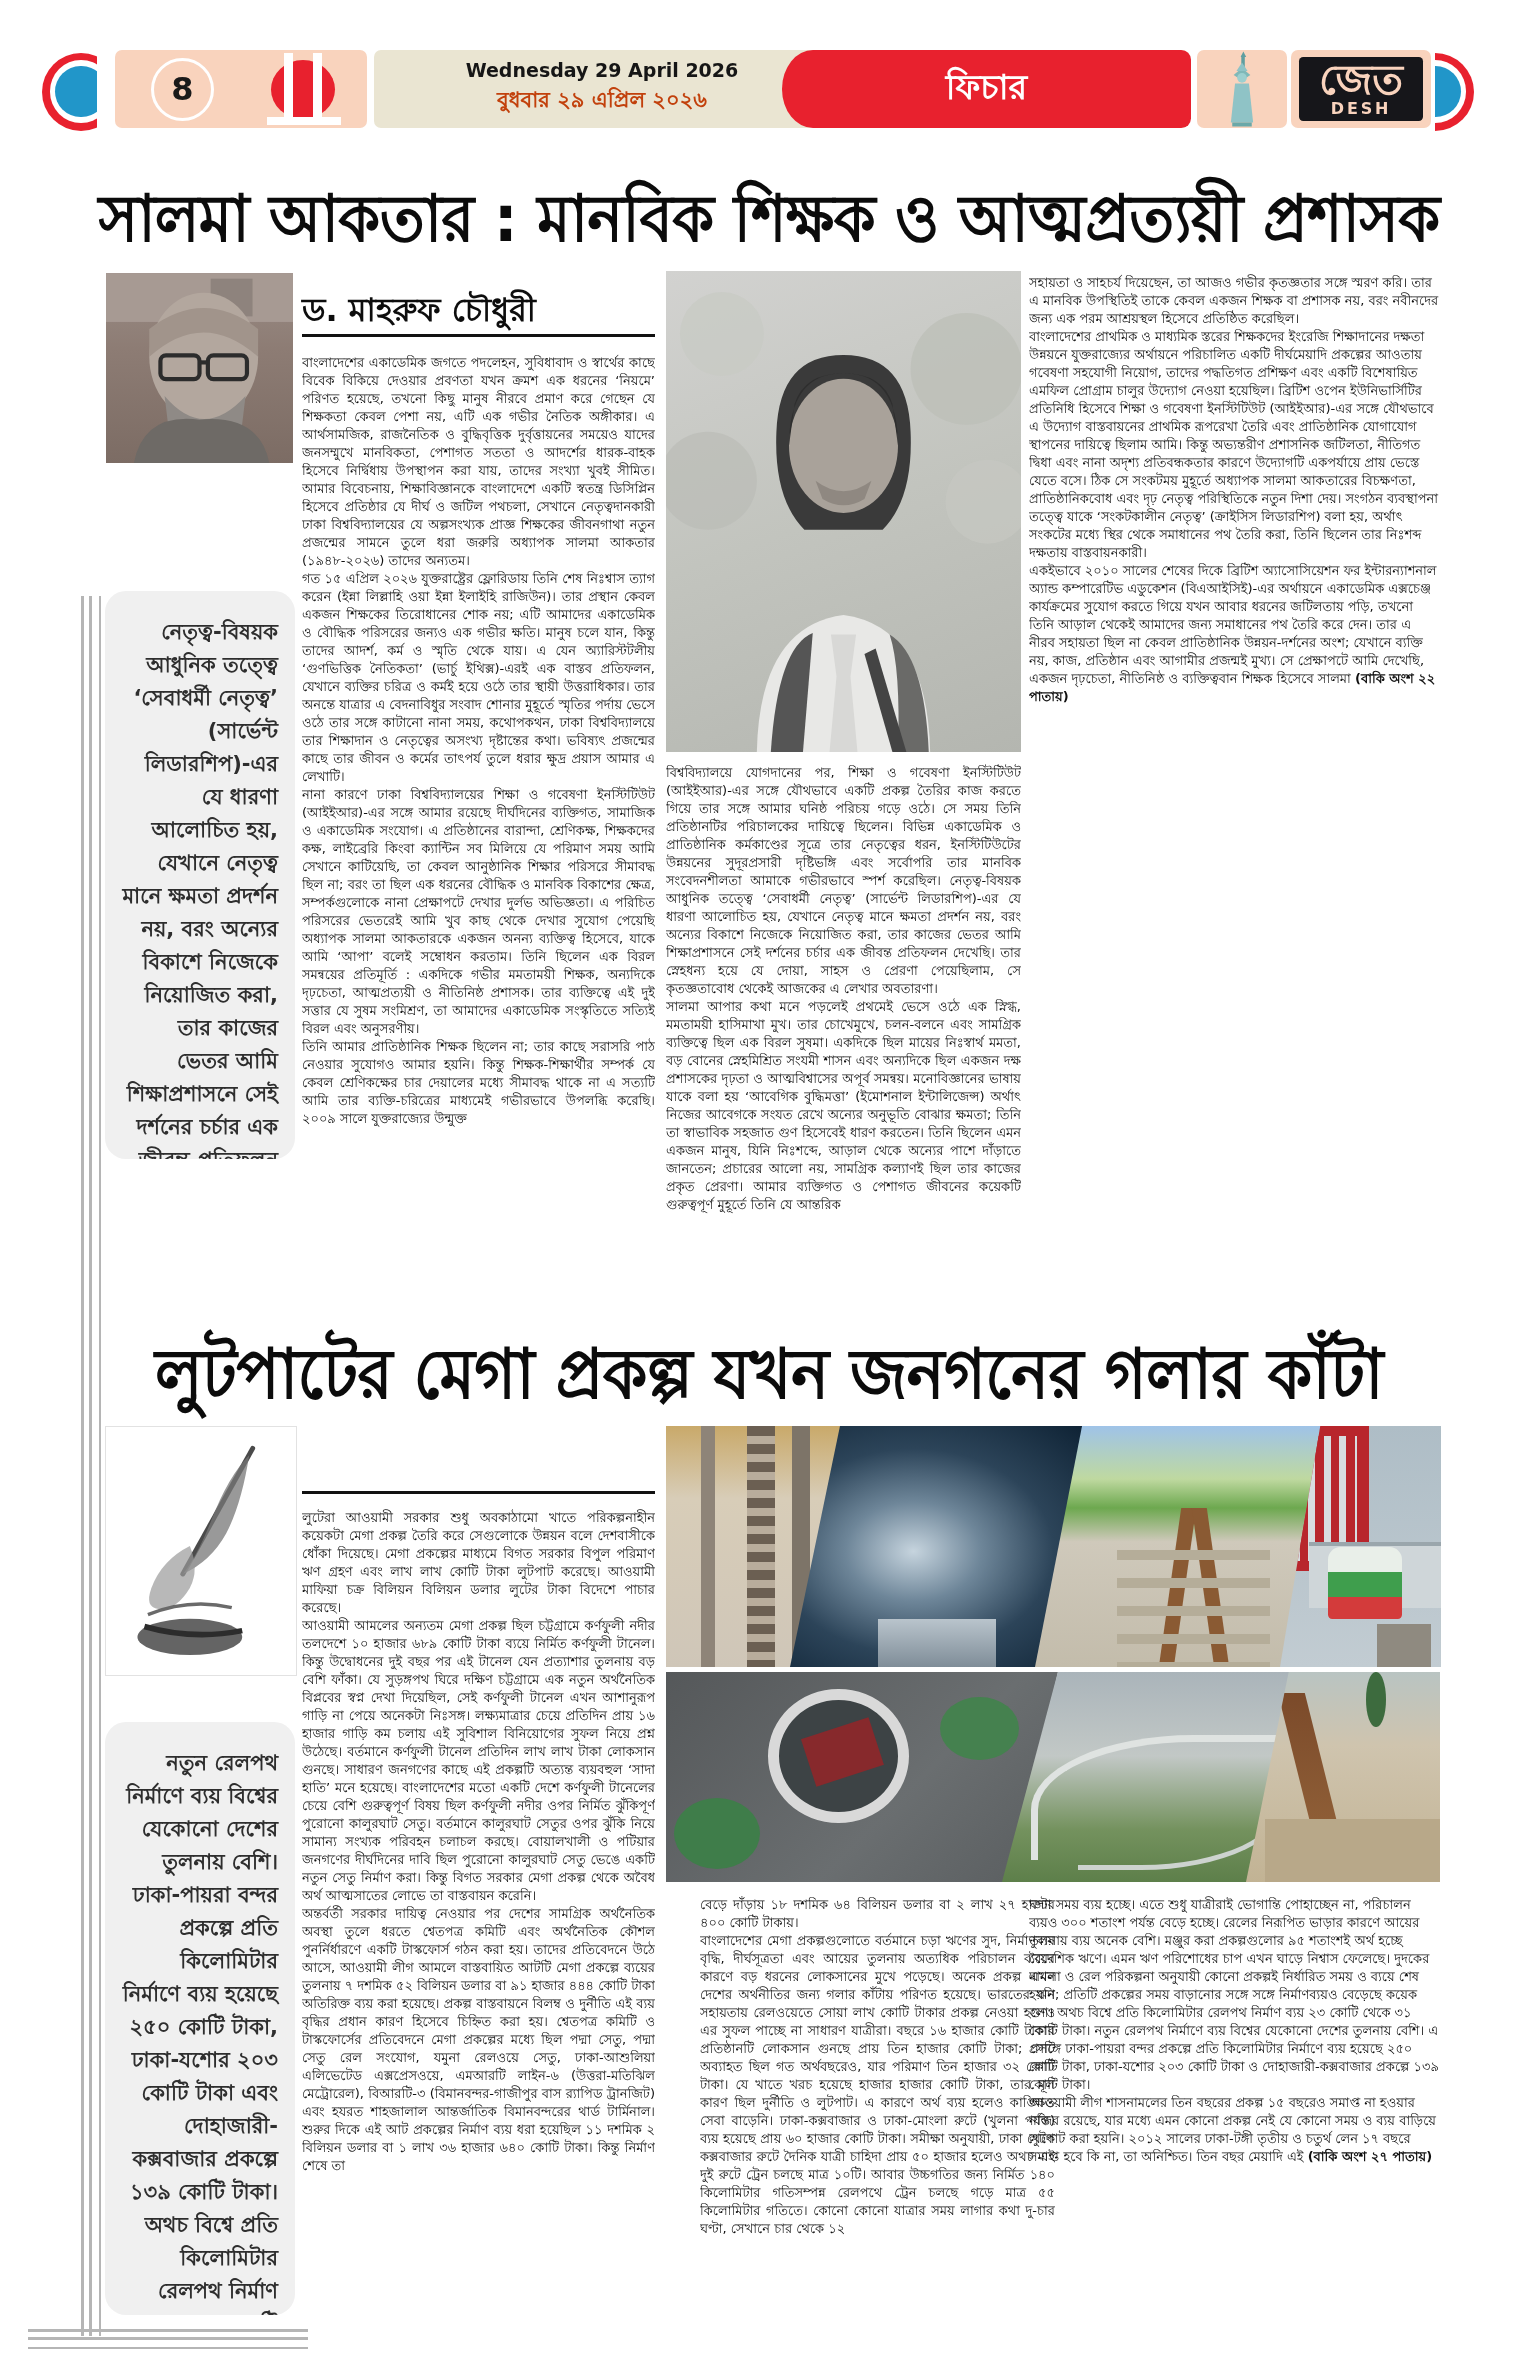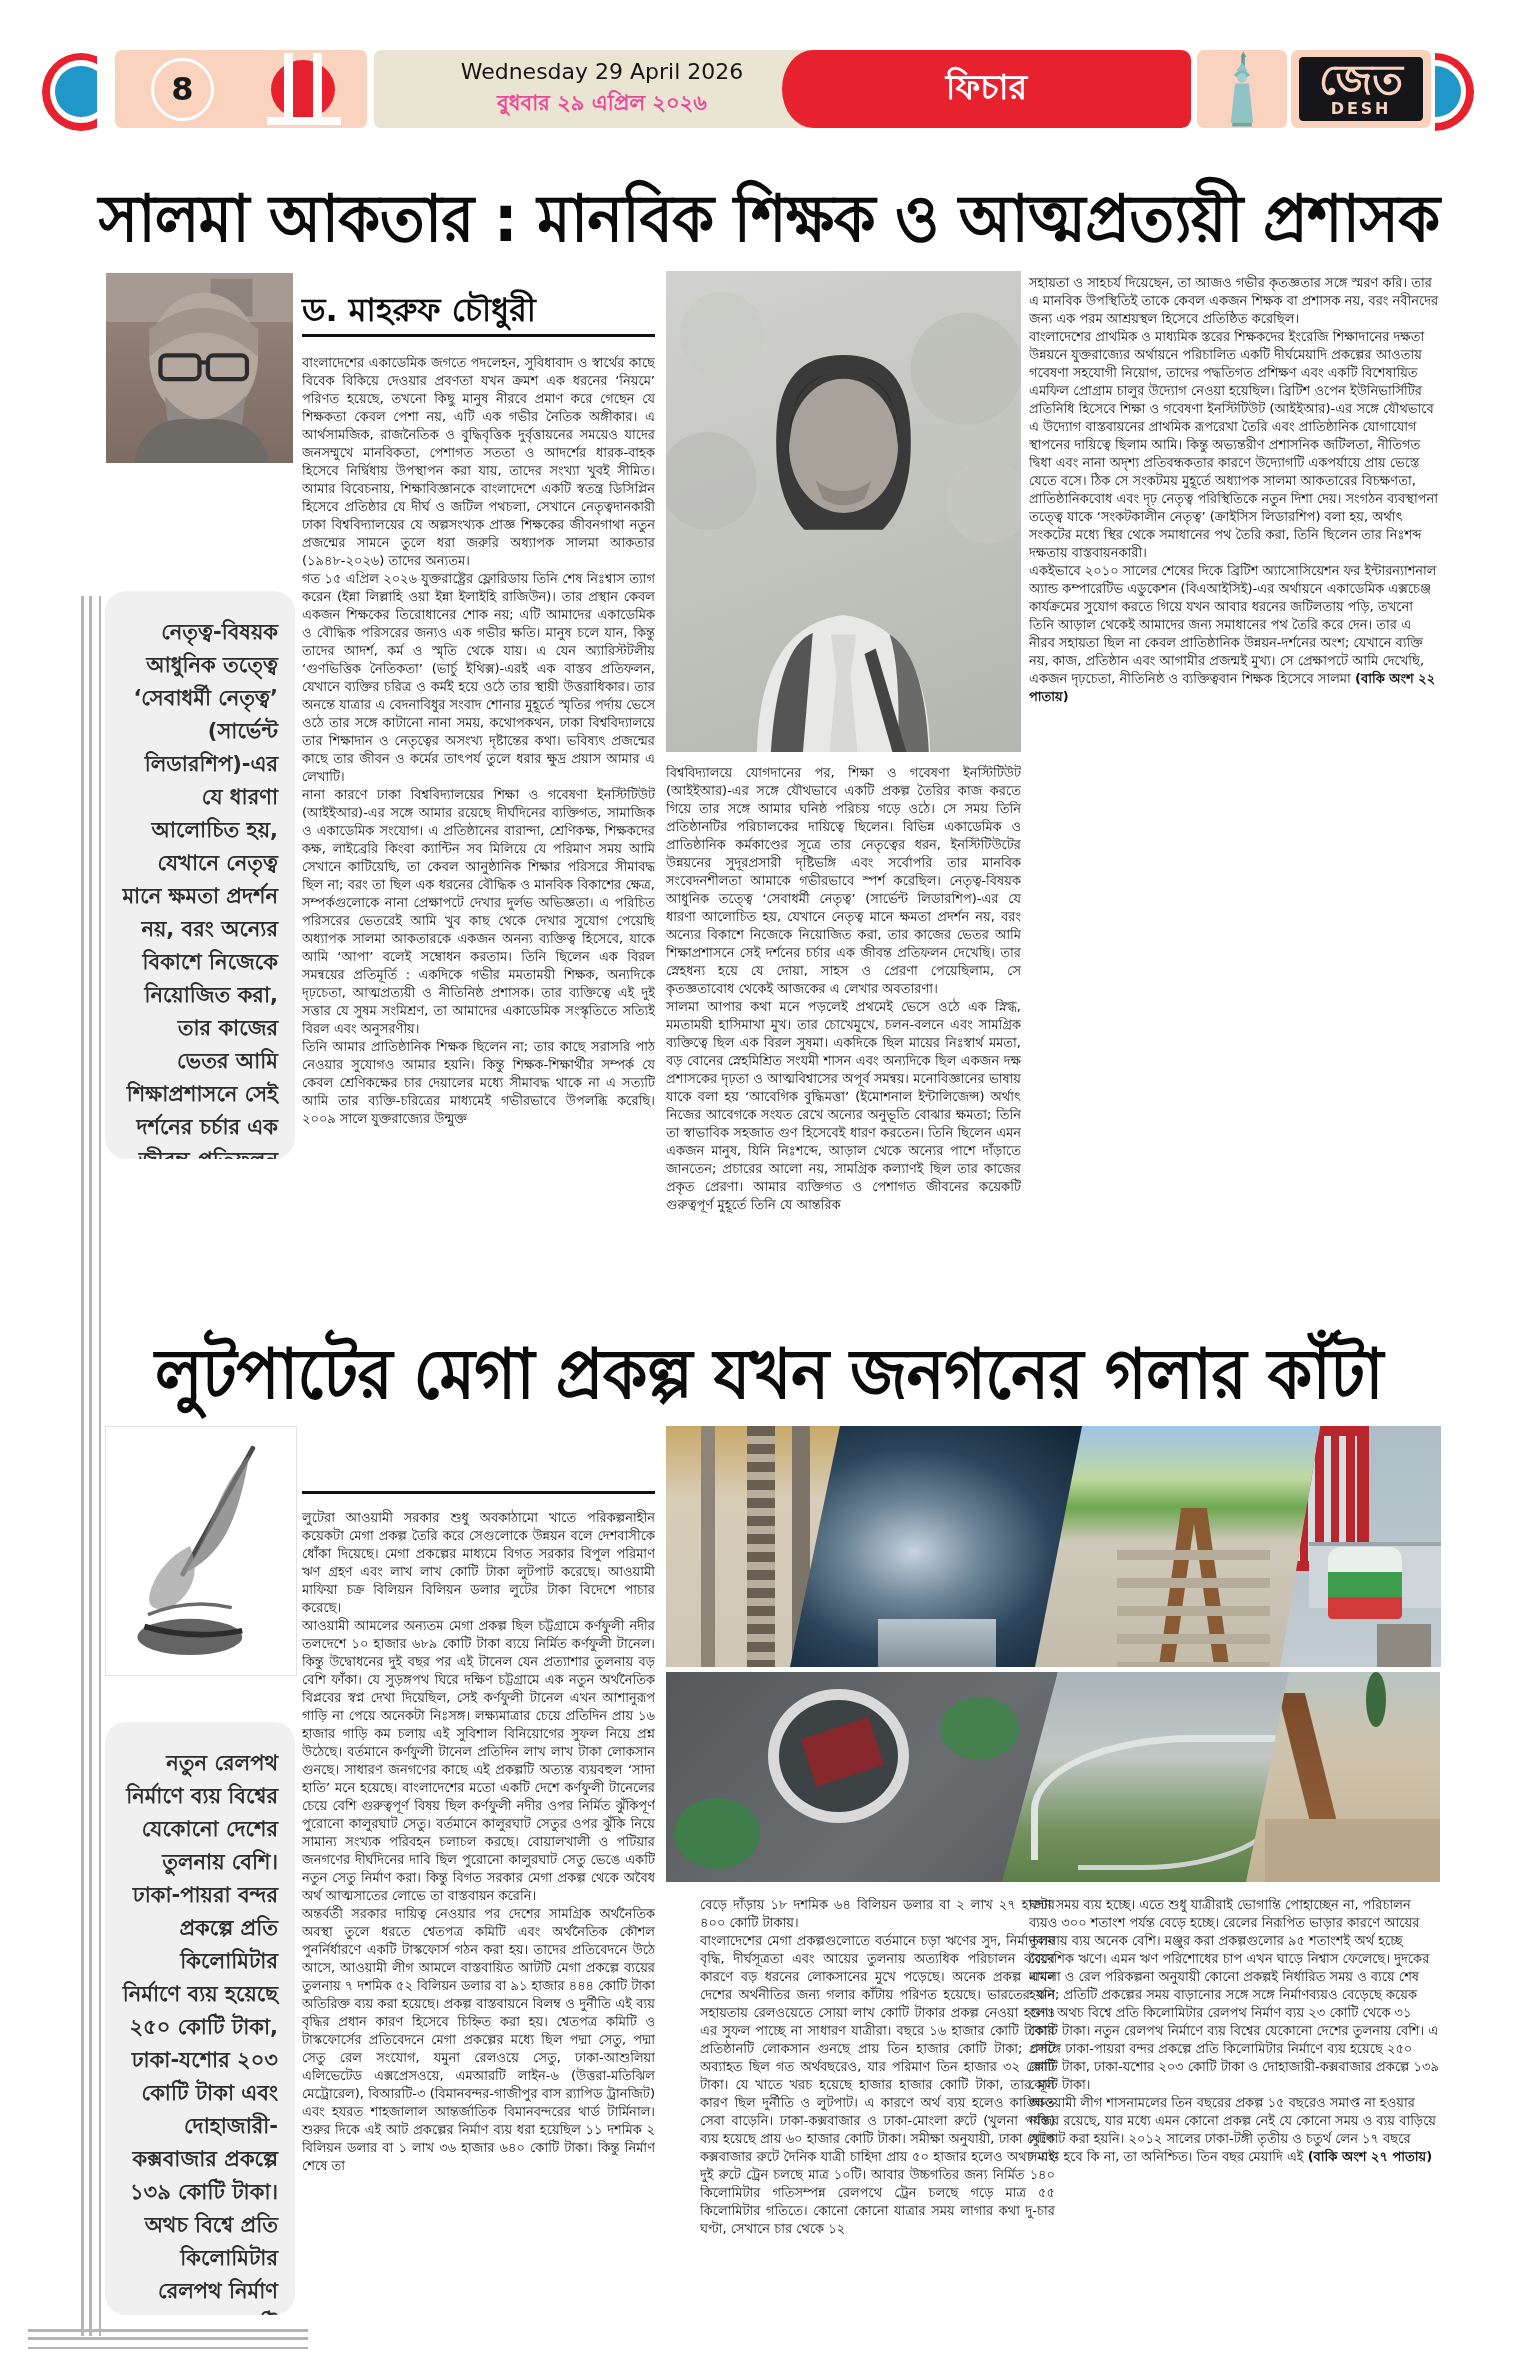--- a/index.html
+++ b/index.html
@@ -13,22 +13,22 @@
   .ring-r{position:absolute;width:78px;height:78px;border-radius:50%;background:#e8212e;}
   .ring-w{position:absolute;inset:7.7px;border-radius:50%;background:#ffffff;}
   .ring-b{position:absolute;inset:13.3px;border-radius:50%;background:#2196c9;}
   .pgcircle{position:absolute;left:36px;top:7.7px;width:57px;height:57px;border:3.5px solid #ffffff;
             border-radius:50%;display:flex;align-items:center;justify-content:center;
             font-size:32px;font-weight:bold;color:#1a1a1a;}
   .wicket{position:absolute;left:148px;top:2.8px;width:84px;height:73px;}
   .wicket .ball{position:absolute;left:8.4px;top:7px;width:64px;height:59px;border-radius:50%;background:#e8212e;}
   .wicket .bar{position:absolute;top:0;width:9px;height:67px;background:#ffffff;}
   .wicket .base{position:absolute;left:4.2px;top:64px;width:74px;height:8.4px;background:#ffffff;}
-  .date-en{font-size:22px;font-weight:normal;color:#161616;text-align:center;}
-  .date-bn{font-size:21px;font-weight:bold;color:#ec4899;text-align:center;margin-top:2.8px;}
+  .date-en{font-size:19px;font-weight:bold;color:#161616;text-align:center;}
+  .date-bn{font-size:21px;font-weight:bold;color:#c2410c;text-align:center;margin-top:2.8px;}
   .redband{background:#e8212e;border-radius:31px 9.8px 9.8px 31px / 39px 9.8px 9.8px 39px;
            display:flex;align-items:center;justify-content:center;}
   .redband span{color:#ffffff;font-size:34px;font-weight:bold;}
   .mastlogo{background:#16161a;border-radius:4.2px;position:absolute;inset:7px 8.4px;
             display:flex;flex-direction:column;align-items:center;justify-content:center;}
   .mastlogo .bn{color:#f9d3bd;font-size:41px;font-weight:bold;line-height:41px;}
   .mastlogo .en{color:#f9d3bd;font-size:16px;font-weight:bold;letter-spacing:2.8px;margin-top:-2.8px;}
   
   .headline{left:63px;width:1412px;text-align:center;font-weight:bold;color:#0b0b0b;
             letter-spacing:-0.7px;transform:scaleY(1.08);}

